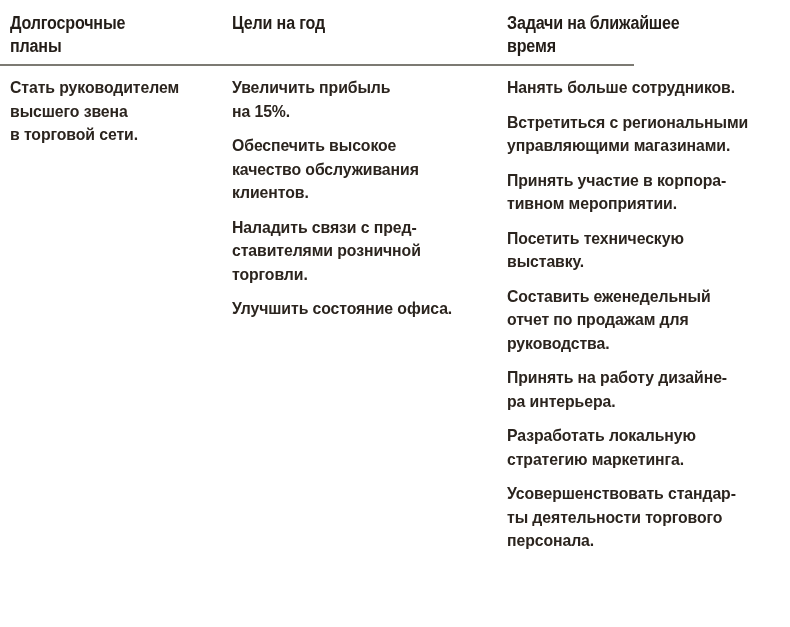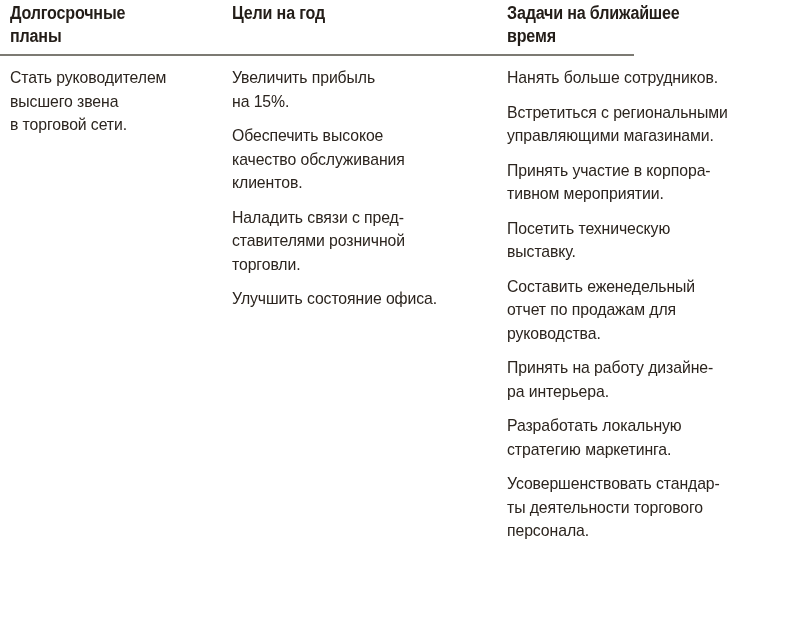--- a/index.html
+++ b/index.html
@@ -11,21 +11,21 @@
       width: 790px;
       height: 627px;
       overflow: hidden;
       position: relative;
       font-family: "Liberation Sans", sans-serif;
       color: #2b241e;
     }
     .table {
       position: absolute;
       left: 0;
-      top: 2px;
+      top: 12px;
       width: 634px;
     }
     .head {
       position: relative;
       height: 52px;
       border-bottom: 2px solid #7c7a73;
     }
     .hcell {
       position: absolute;
       top: 0;
@@ -42,20 +42,21 @@
     .col3 { left: 507px; width: 290px; }
     .body {
       position: absolute;
       top: 64px;
       left: 0;
       width: 790px;
     }
     .col {
       position: absolute;
       top: 0;
+      font-weight: bold;
     }
     .item {
       font-size: 17px;
       line-height: 23.5px;
       margin: 0 0 11px 0;
       white-space: pre-line;
       transform: scaleX(0.93);
       transform-origin: left top;
       letter-spacing: -0.1px;
     }

